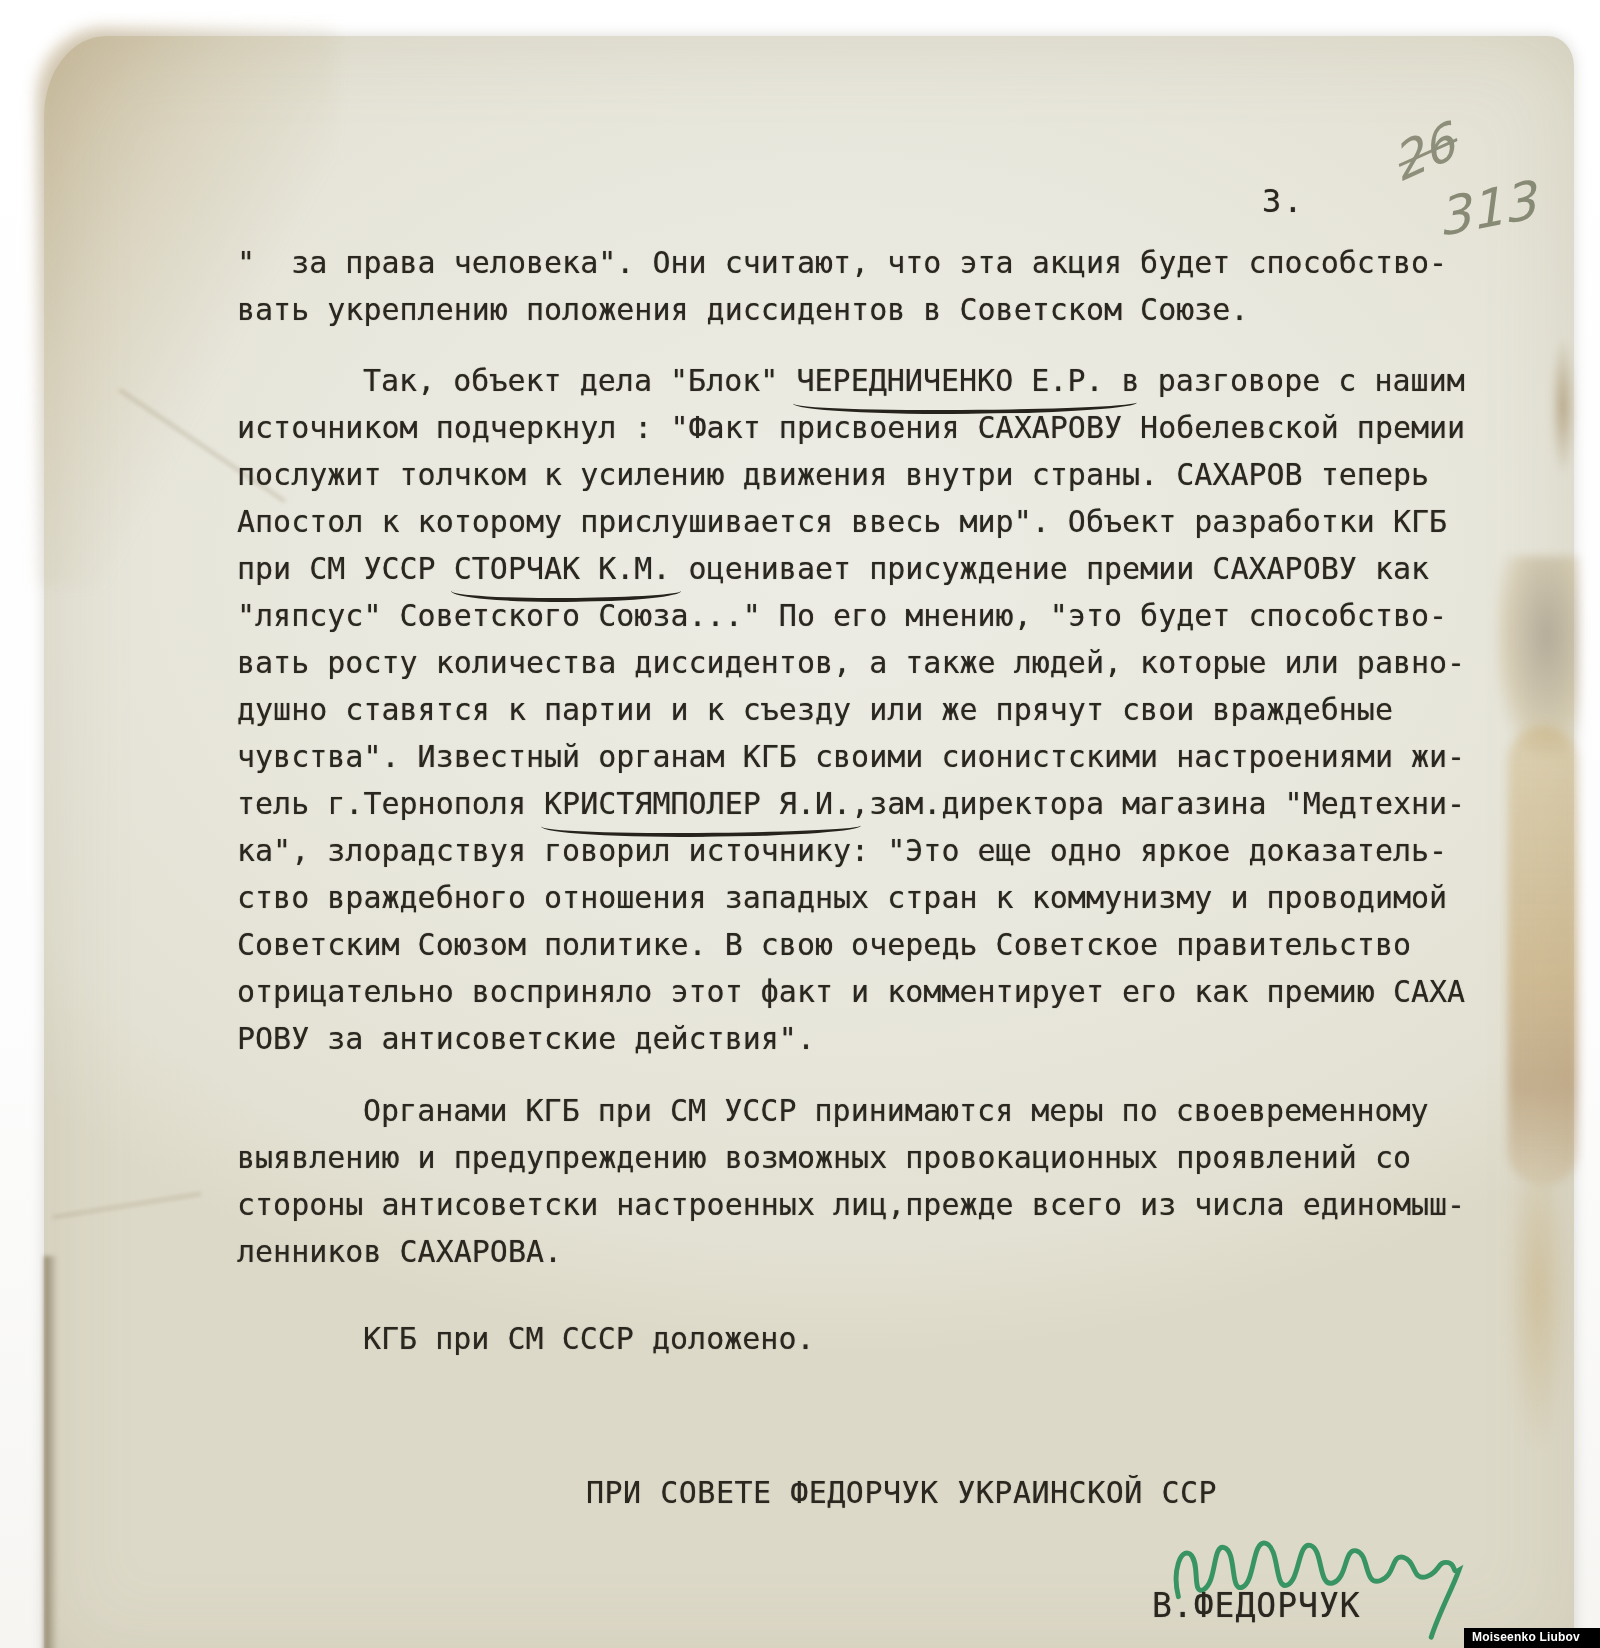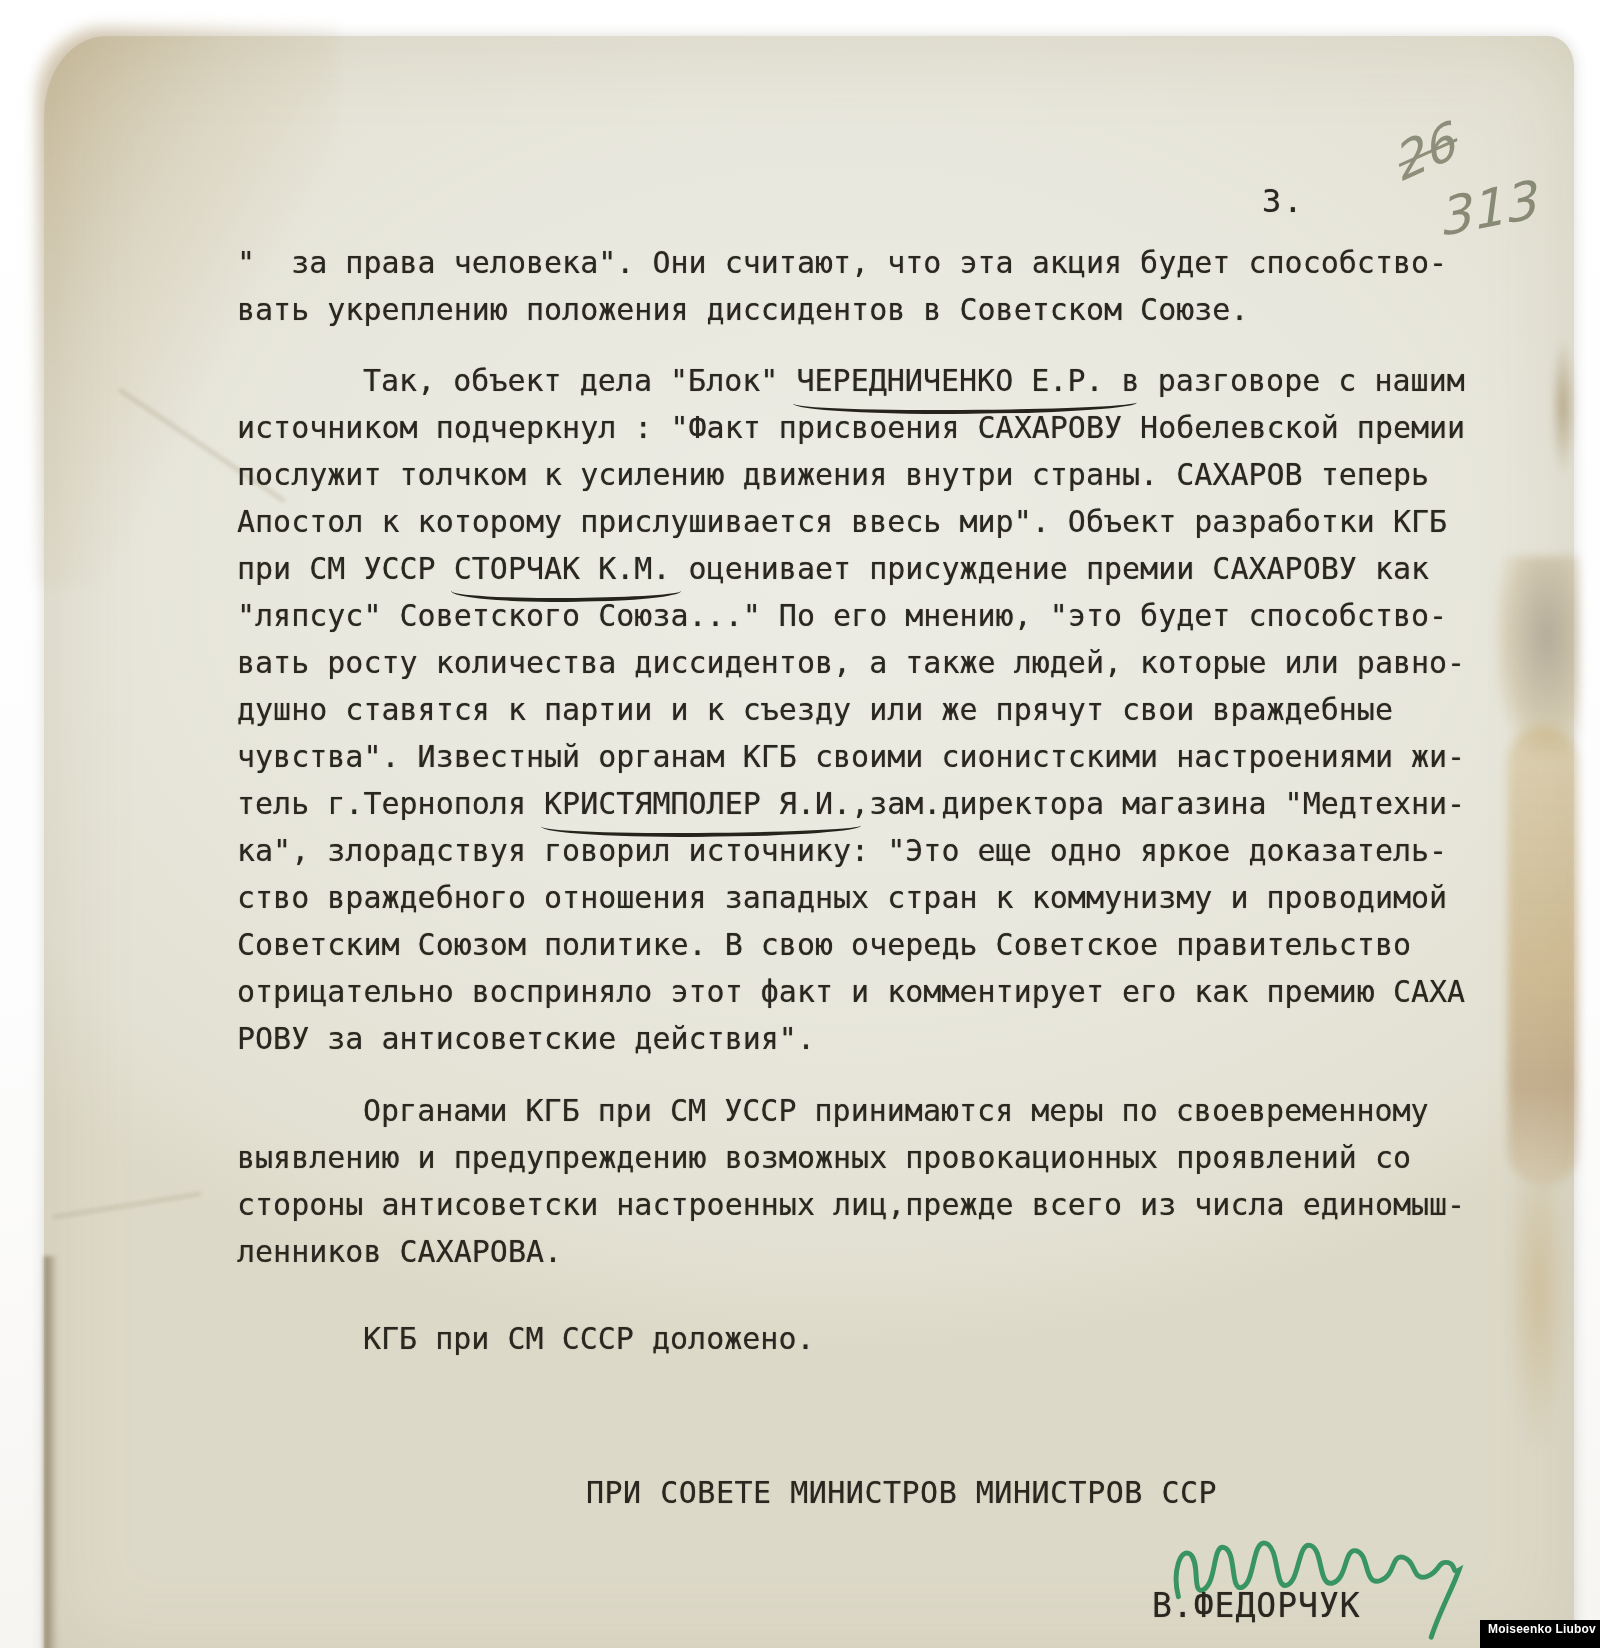--- a/index.html
+++ b/index.html
@@ -59,21 +59,21 @@
   .uname.arrow::after { right:-34px; }
 
   .footer-block { position:absolute; left:530px; top:1440px; font-size:30px; line-height:33px; letter-spacing:.5px; }
   .footer-line2 { padding-left:12px; }
 
   .signer { position:absolute; left:1108px; top:1550px; font-size:33px; letter-spacing:1px; }
 
   .signature { position:absolute; left:1128px; top:1458px; width:320px; height:150px; }
 
   
-  .watermark { position:absolute; right:0; bottom:0; height:28px; padding:2px 4px 3px 8px;
+  .watermark { position:absolute; right:0; bottom:0; height:20px; padding:2px 20px 3px 8px;
     background:#000; color:#fff; font-family:"Liberation Sans", sans-serif;
     font-weight:bold; font-size:12px; letter-spacing:.2px;margin-left:40px; }
 </style>
 </head>
 <body>
 
 <div class="scene">
 
   <div class="paper">
 
@@ -87,21 +87,21 @@
     <div class="stain stain-right-c"></div>
 
     <div class="pagenum typed">3.</div>
 
     <div class="pencil pencil-26">26</div>
     <div class="pencil pencil-313">313</div>
 
     <div class="body-text typed"><div class="line"><span>"  за права человека". Они считают, что эта акция будет способство-</span></div><div class="line"><span>вать укреплению положения диссидентов в Советском Союзе.</span></div><div class="line indent" style="margin-top: 24px;"><span>Так, объект дела "Блок" </span><span class="uname arrow">ЧЕРЕДНИЧЕНКО Е.Р.</span><span> в разговоре с нашим</span></div><div class="line"><span>источником подчеркнул : "Факт присвоения САХАРОВУ Нобелевской премии</span></div><div class="line"><span>послужит толчком к усилению движения внутри страны. САХАРОВ теперь</span></div><div class="line"><span>Апостол к которому прислушивается ввесь мир". Объект разработки КГБ</span></div><div class="line"><span>при СМ УССР </span><span class="uname">СТОРЧАК К.М.</span><span> оценивает присуждение премии САХАРОВУ как</span></div><div class="line"><span>"ляпсус" Советского Союза..." По его мнению, "это будет способство-</span></div><div class="line"><span>вать росту количества диссидентов, а также людей, которые или равно-</span></div><div class="line"><span>душно ставятся к партии и к съезду или же прячут свои враждебные</span></div><div class="line"><span>чувства". Известный органам КГБ своими сионистскими настроениями жи-</span></div><div class="line"><span>тель г.Тернополя </span><span class="uname">КРИСТЯМПОЛЕР Я.И.</span><span>,зам.директора магазина "Медтехни-</span></div><div class="line"><span>ка", злорадствуя говорил источнику: "Это еще одно яркое доказатель-</span></div><div class="line"><span>ство враждебного отношения западных стран к коммунизму и проводимой</span></div><div class="line"><span>Советским Союзом политике. В свою очередь Советское правительство</span></div><div class="line"><span>отрицательно восприняло этот факт и комментирует его как премию САХА</span></div><div class="line"><span>РОВУ за антисоветские действия".</span></div><div class="line indent" style="margin-top: 25px;"><span>Органами КГБ при СМ УССР принимаются меры по своевременному</span></div><div class="line"><span>выявлению и предупреждению возможных провокационных проявлений со</span></div><div class="line"><span>стороны антисоветски настроенных лиц,прежде всего из числа единомыш-</span></div><div class="line"><span>ленников САХАРОВА.</span></div><div class="line indent" style="margin-top: 40px;"><span>КГБ при СМ СССР доложено.</span></div></div>
 
     <div class="footer-block typed">
-      <div class="footer-line2">ПРИ СОВЕТЕ МИНИСТРОВ МИНИСТРОВ ССР</div>
+      <div class="footer-line2">ПРИ СОВЕТЕ ФЕДОРЧУК УКРАИНСКОЙ ССР</div>
     </div>
 
     <svg class="signature" viewBox="0 0 300 140">
       <path d="M6,96 C0,72 8,50 17,56 C27,64 18,96 30,89
                C42,82 38,46 49,50 C61,54 54,92 66,87
                C78,82 75,42 88,46 C101,50 96,90 108,85
                C120,80 118,44 130,48 C142,52 137,88 151,83
                C165,78 161,50 173,53 C185,56 180,86 195,81
                C210,76 205,56 217,59 C229,62 225,82 239,77
                C251,73 249,62 259,64 C267,66 262,75 269,71

